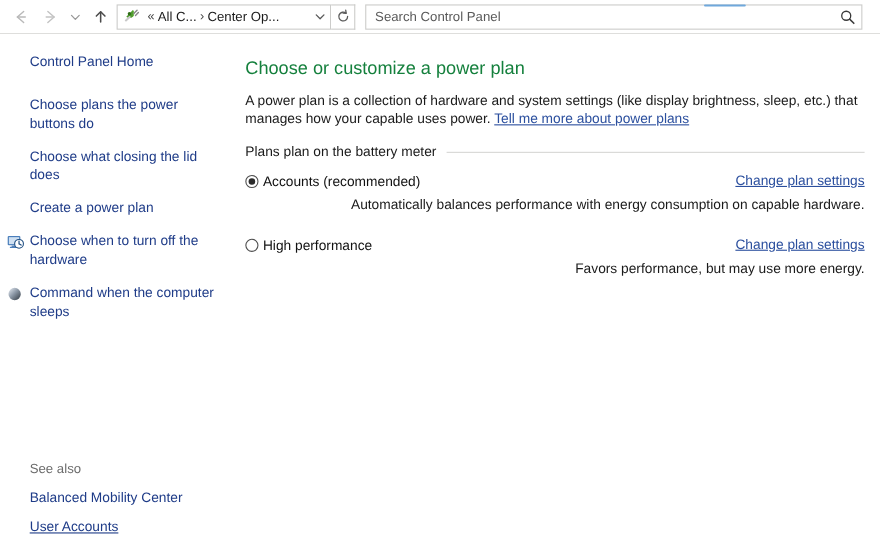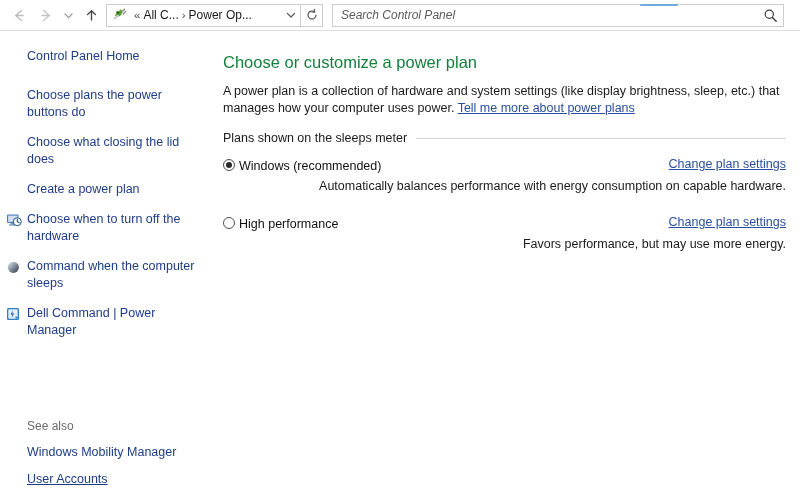--- a/index.html
+++ b/index.html
@@ -93,21 +93,20 @@
     padding: 0 4px 0 8px;
   }
   .search-input {
     border: none; outline: none;
     flex: 1 1 auto;
     font-family: "Liberation Sans", sans-serif;
     font-size: 12px;
     color: #1d4ed8;
     background: transparent;
     padding: 0;
-    font-style: italic;
   }
   .search-input::placeholder { color: #5a5a5a; opacity: 1; }
   .search-icon { width: 17px; height: 17px; flex: 0 0 auto;
     display: flex; align-items: center; justify-content: center; }
 
   
   .blue-artifact {
     position: absolute;
     left: 640px; top: 4px;
     width: 38px; height: 2px;
@@ -308,21 +307,21 @@
           <path d="M9.8 2.2 a4.2 4.2 0 0 1 0 6" fill="#72c047"></path>
           <rect x="2.0" y="9.2" width="6.2" height="1.9" rx="0.5" fill="#c8c8c8" transform="rotate(-42 5 10)"></rect>
           <path d="M10.6 5.3 L13.6 2.3" stroke="#888" stroke-width="1.3" fill="none" stroke-linecap="round"></path>
           <path d="M12.2 7.0 L14.8 4.4" stroke="#888" stroke-width="1.3" fill="none" stroke-linecap="round"></path>
           <circle cx="6.6" cy="5.4" r="1.5" fill="#2f6b17"></circle>
         </svg>
       </span>
       <span class="crumb-sep">«</span>
       <span class="crumb">All C...</span>
       <span class="crumb-sep">›</span>
-      <span class="crumb">Power Op...</span>
+      <span class="crumb">Center Op...</span>
       <span class="addr-spacer"></span>
       <span class="addr-caret">
         <svg width="12" height="12" viewBox="0 0 12 12">
           <path d="M2.5 4.5 L6 8 L9.5 4.5" fill="none" stroke="#5a5a5a" stroke-width="1.2" stroke-linecap="round" stroke-linejoin="round"></path>
         </svg>
       </span>
     </div>
 
     <div class="refresh-btn">
       <svg width="14" height="14" viewBox="0 0 14 14">
@@ -388,56 +387,45 @@
               <stop offset="100%" stop-color="#2f3740"></stop>
             </linearGradient>
           </defs>
           <circle cx="7.3" cy="7.3" r="5.6" fill="url(#moong)"></circle>
           <path d="M7.3 1.7 a5.6 5.6 0 0 1 0 11.2 a5.6 5.6 0 0 0 0 -11.2" fill="#20262c" opacity="0.55"></path>
         </svg>
       </span>
       <span>Command when the computer sleeps</span>
     </div>
 
-    <div class="side-link">
-      <span class="side-ico">
-        <svg width="15" height="15" viewBox="0 0 15 15">
-          <rect x="1" y="1" width="12" height="12" rx="1.5" fill="#2f7fc1"></rect>
-          <rect x="2.3" y="2.3" width="9.4" height="9.4" rx="1" fill="#dfeefa"></rect>
-          <path d="M6.6 3.6 L4.6 7.6 L6.4 7.6 L5.6 10.8 L8.2 6.6 L6.3 6.6 Z" fill="#17548c"></path>
-          <path d="M9.5 9.2 a2.4 2.4 0 0 1 2.4 2.4 h-2.4 z" fill="#2f7fc1"></path>
-        </svg>
-      </span>
-      <span>Dell Command | Power Manager</span>
-    </div>
 
     <div class="see-also-wrap">
       <div class="see-also-title">See also</div>
-      <div class="see-also-link">Windows Mobility Manager</div>
+      <div class="see-also-link">Balanced Mobility Center</div>
       <div class="see-also-link hovered">User Accounts</div>
     </div>
   </div>
 
   <div class="content">
 
     <h1 class="page-title">Choose or customize a power plan</h1>
 
     <p class="intro">
-      <span>A power plan is a collection of hardware and system settings (like display brightness, sleep, etc.) that manages how your computer uses power. </span><a href="#">Tell me more about power plans</a>
+      <span>A power plan is a collection of hardware and system settings (like display brightness, sleep, etc.) that manages how your capable uses power. </span><a href="#">Tell me more about power plans</a>
     </p>
 
     <div class="section-head">
-      <span class="section-head-label">Plans shown on the sleeps meter</span>
+      <span class="section-head-label">Plans plan on the battery meter</span>
       <span class="section-rule"></span>
     </div>
 
     <div class="plan-row">
       <div class="plan-left">
         <span class="radio checked"></span>
-        <span class="plan-name">Windows (recommended)</span>
+        <span class="plan-name">Accounts (recommended)</span>
       </div>
       <a href="#" class="change-link">Change plan settings</a>
     </div>
     <div class="plan-desc">Automatically balances performance with energy consumption on capable hardware.</div>
 
     <div class="plan-row">
       <div class="plan-left">
         <span class="radio"></span>
         <span class="plan-name">High performance</span>
       </div>

